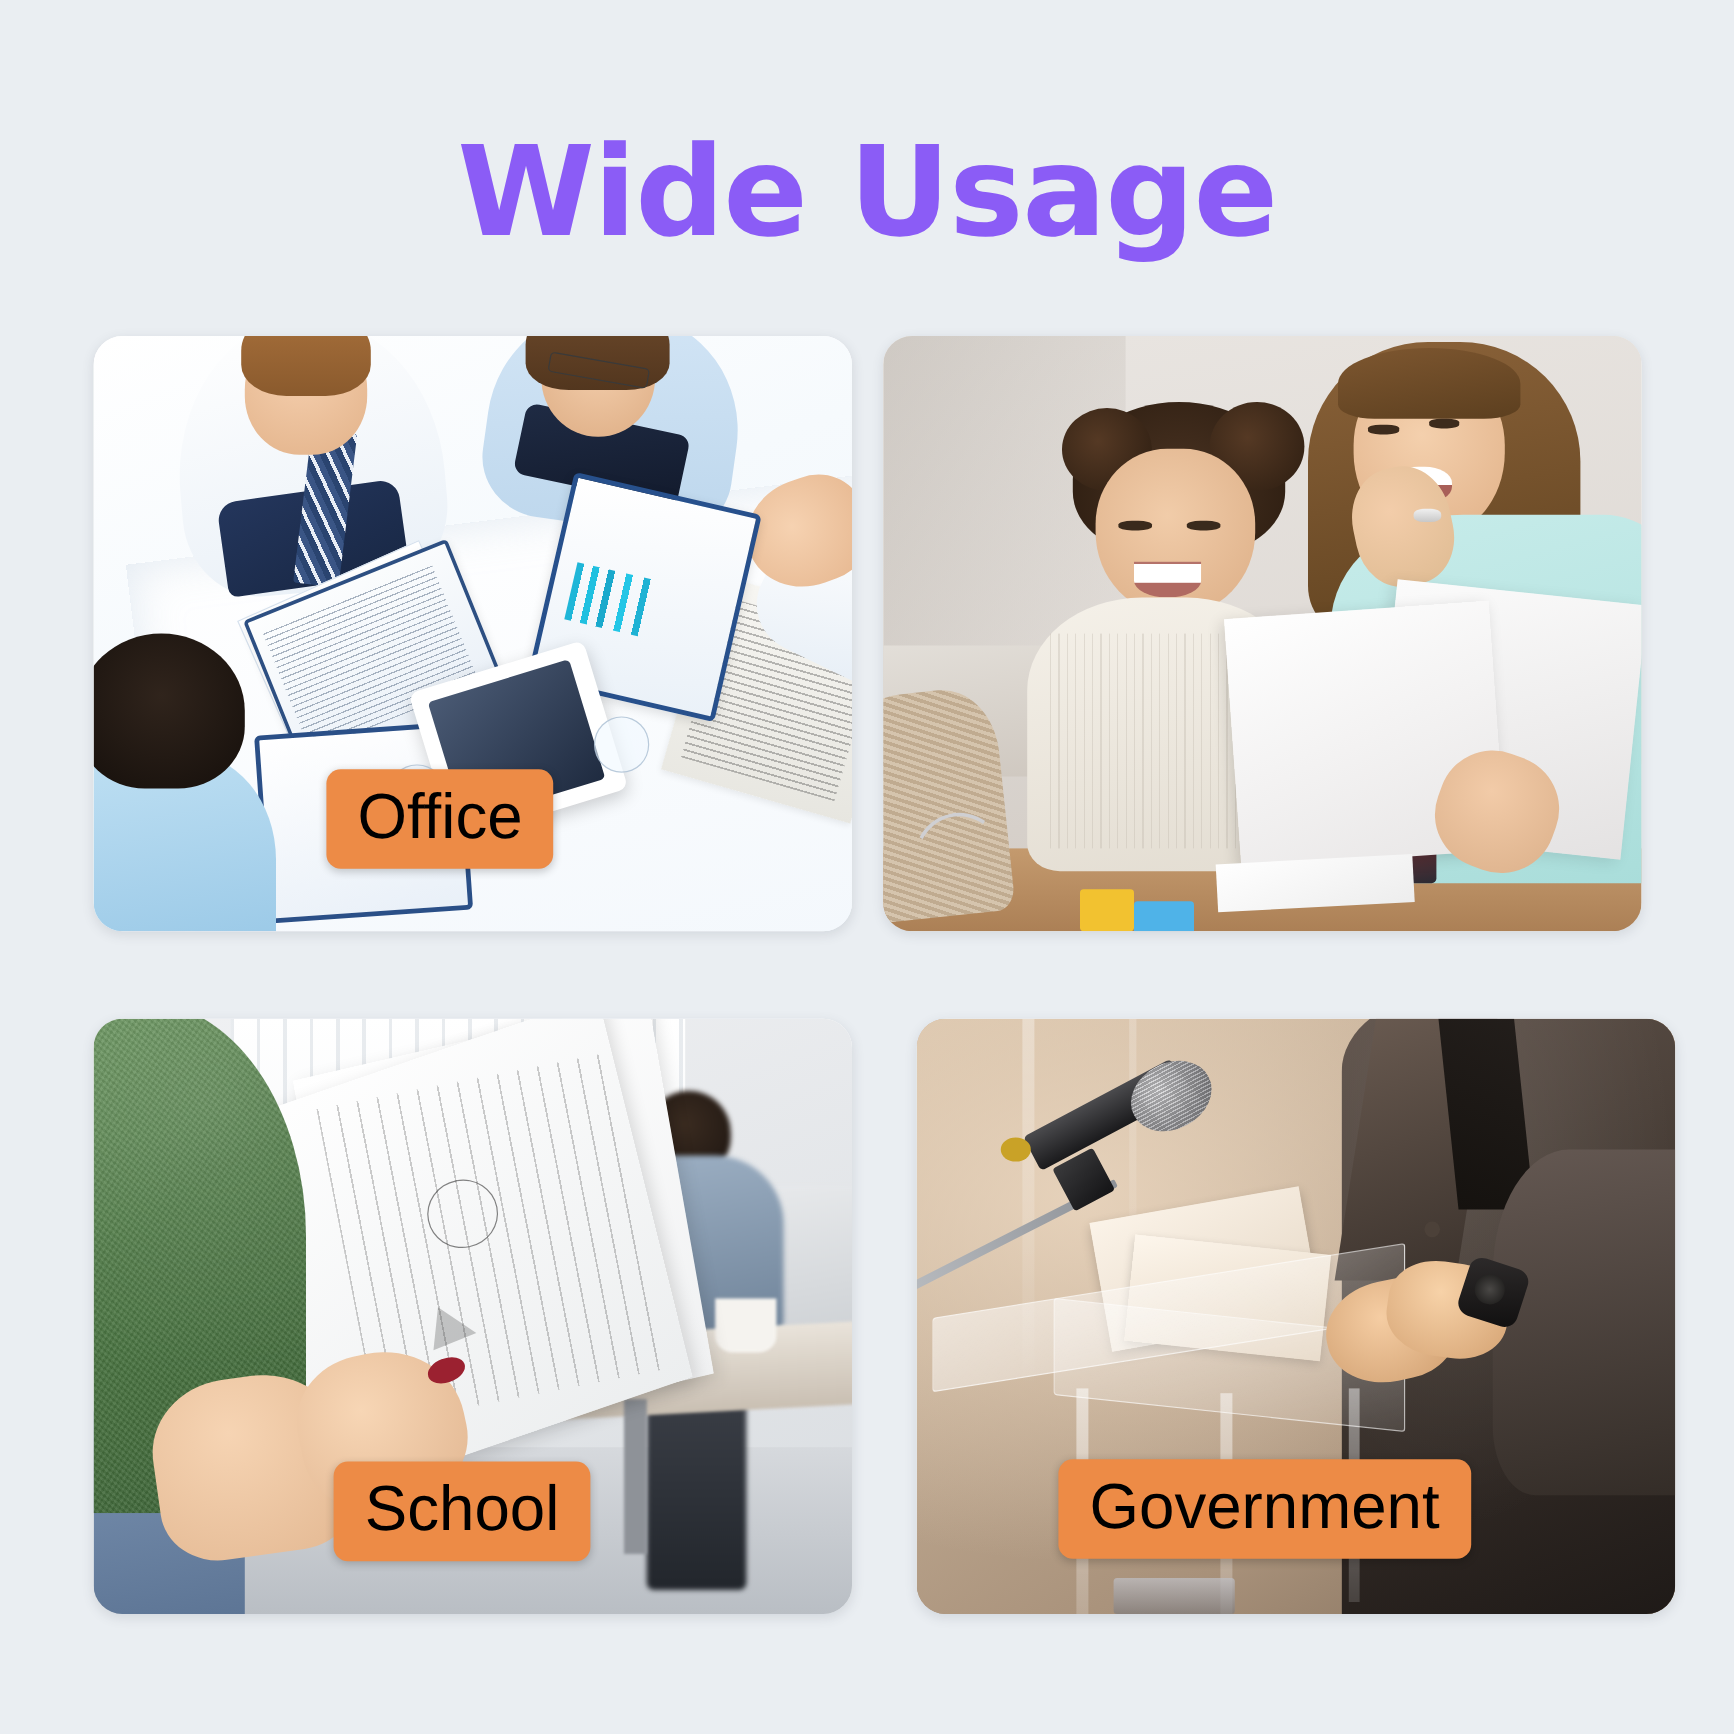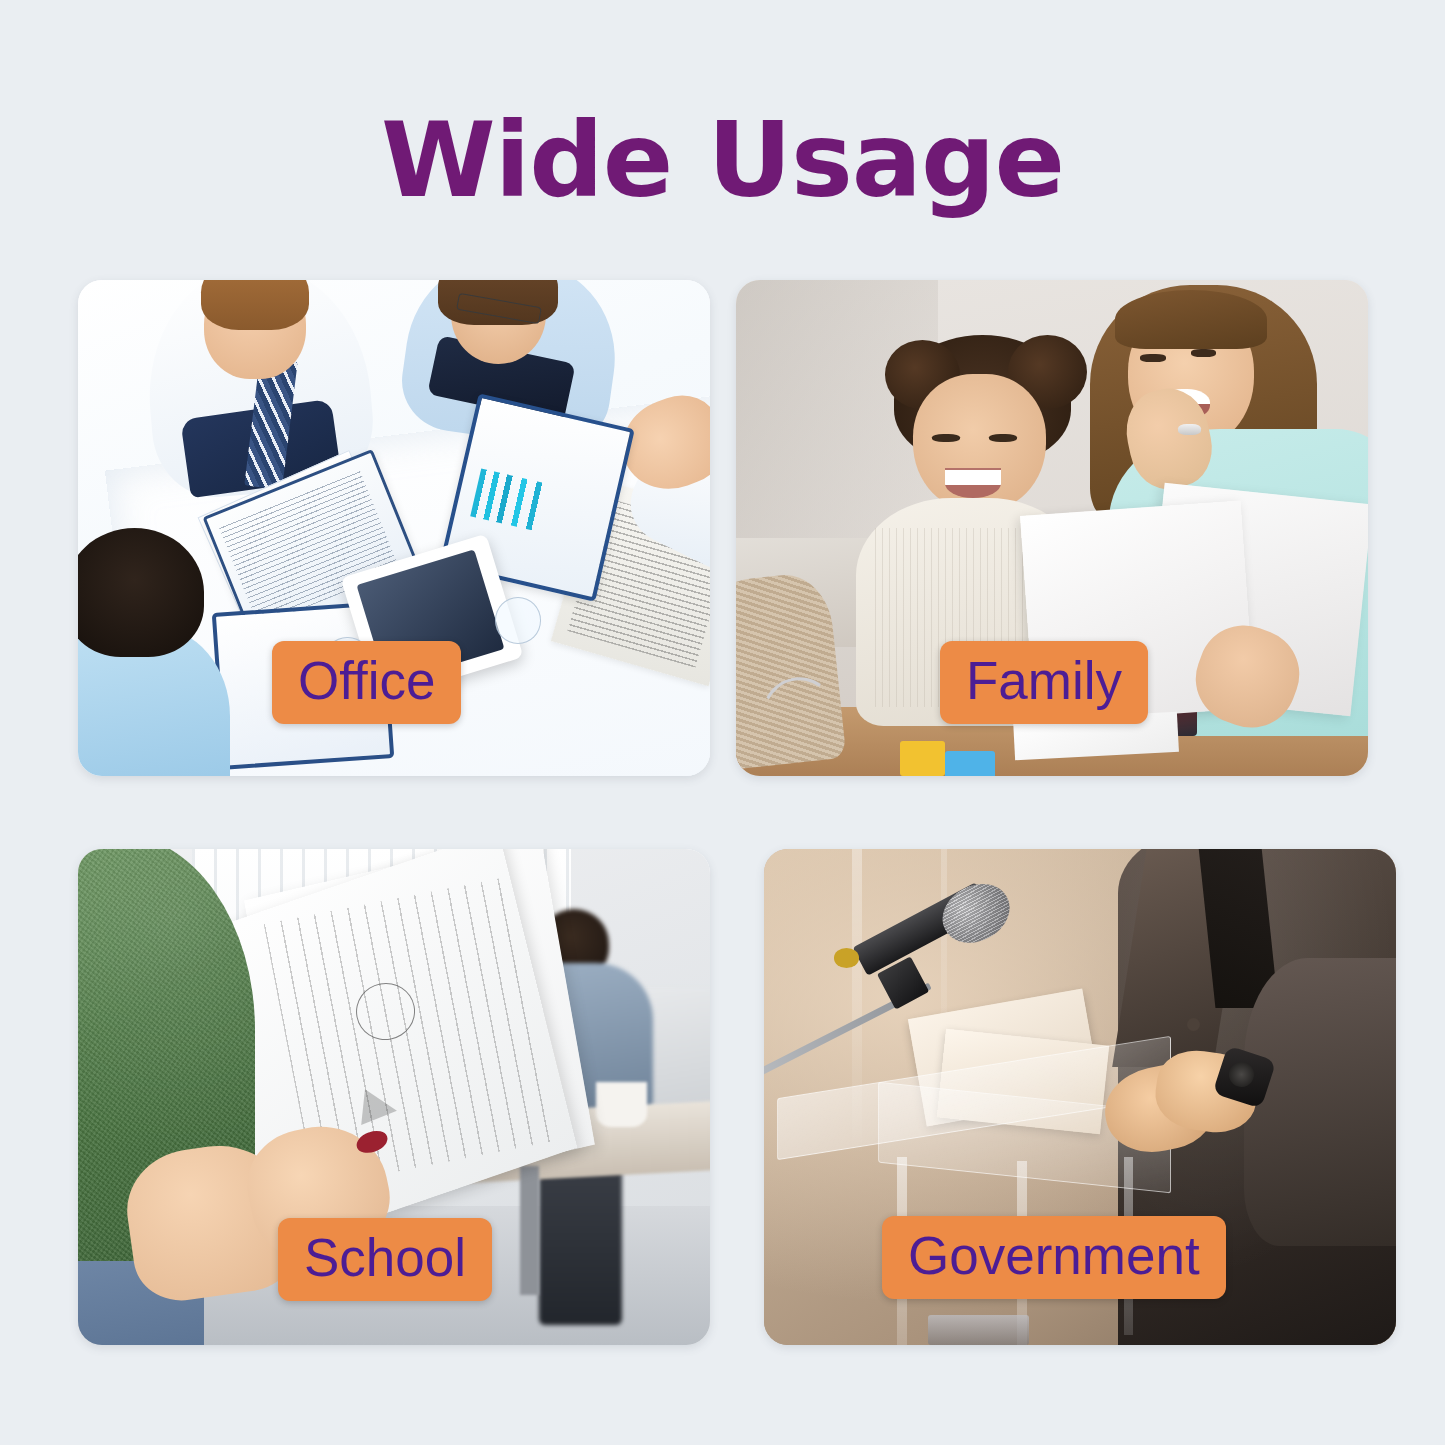--- a/index.html
+++ b/index.html
@@ -12,21 +12,21 @@
   }
 
   
   .title{
     position:absolute;
     left:0;right:0;top:108px;
     text-align:center;
     font-size:104px;
     line-height:104px;
     font-weight:bold;
-    color:#701a75;
+    color:#8b5cf6;
     letter-spacing:-1px;
     font-family:"DejaVu Sans", sans-serif;
   }
 
   
   .grid{
     position:absolute;
     left:78px;top:280px;
     width:1290px;height:1065px;
   }
@@ -609,21 +609,21 @@
   }
   .gov .mic-tip{
     left:11%;top:20%;width:4%;height:4%;
     background:#c9a227;border-radius:50%;
   }
 
   
   .badge{
     position:absolute;
     background:#ed8b46;
-    color:#4c1d95;
+    color:#000000;
     font-size:53px;
     line-height:53px;
     font-weight:normal;
     padding:13px 26px 17px 26px;
     border-radius:12px;
     white-space:nowrap;
     box-shadow:0 2px 7px rgba(0,0,0,.2);
     font-family:"Liberation Sans", sans-serif;
   }
   .badge.office-b{left:194px;bottom:52px;}
@@ -699,21 +699,20 @@
       <div class="sh box"></div>
       <div class="sh paper2"></div>
       <div class="sh paper1"></div>
       <div class="sh w-hand2"></div>
       <div class="sh paper3"></div>
       <div class="sh chair"></div>
       <div class="sh chair-leg"></div>
       <div class="sh toy1"></div>
       <div class="sh toy2"></div>
     </div>
-    <div class="badge family-b">Family</div>
   </div>
 
   <div class="card bl">
     <div class="scene school">
       <div class="sh window"></div>
       <div class="sh blinds"></div>
       <div class="sh floor"></div>
       <div class="sh chair-far"></div>
       <div class="sh stud-head"></div>
       <div class="sh stud-body"></div>

